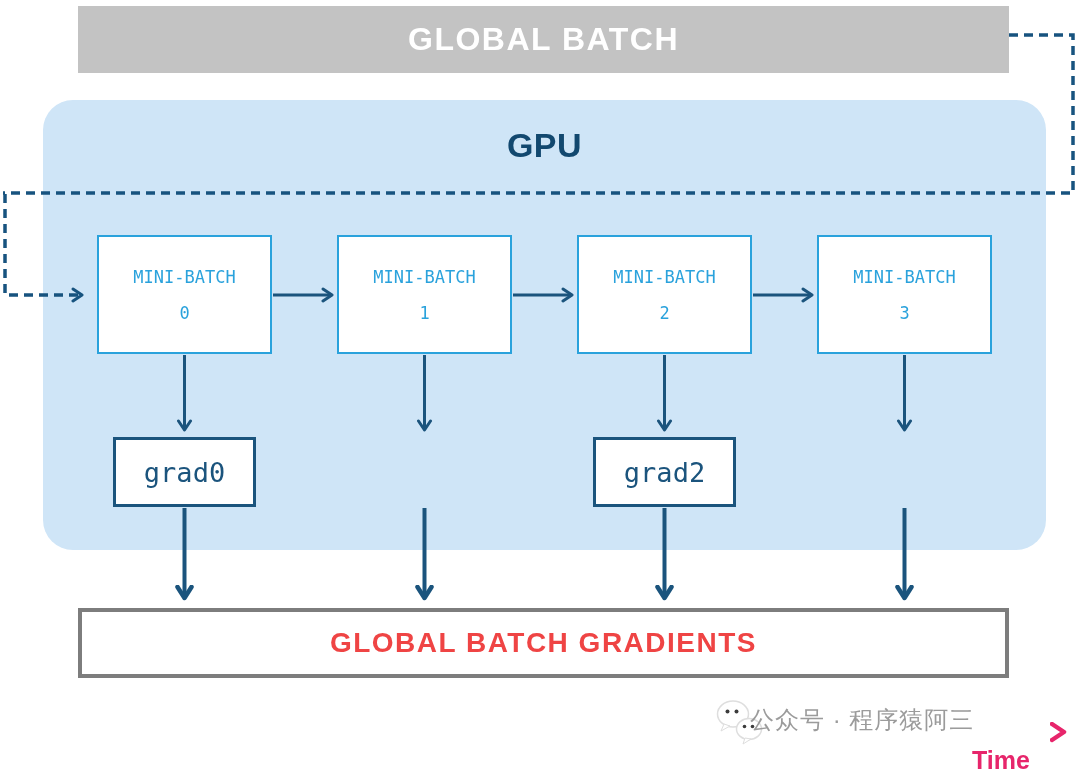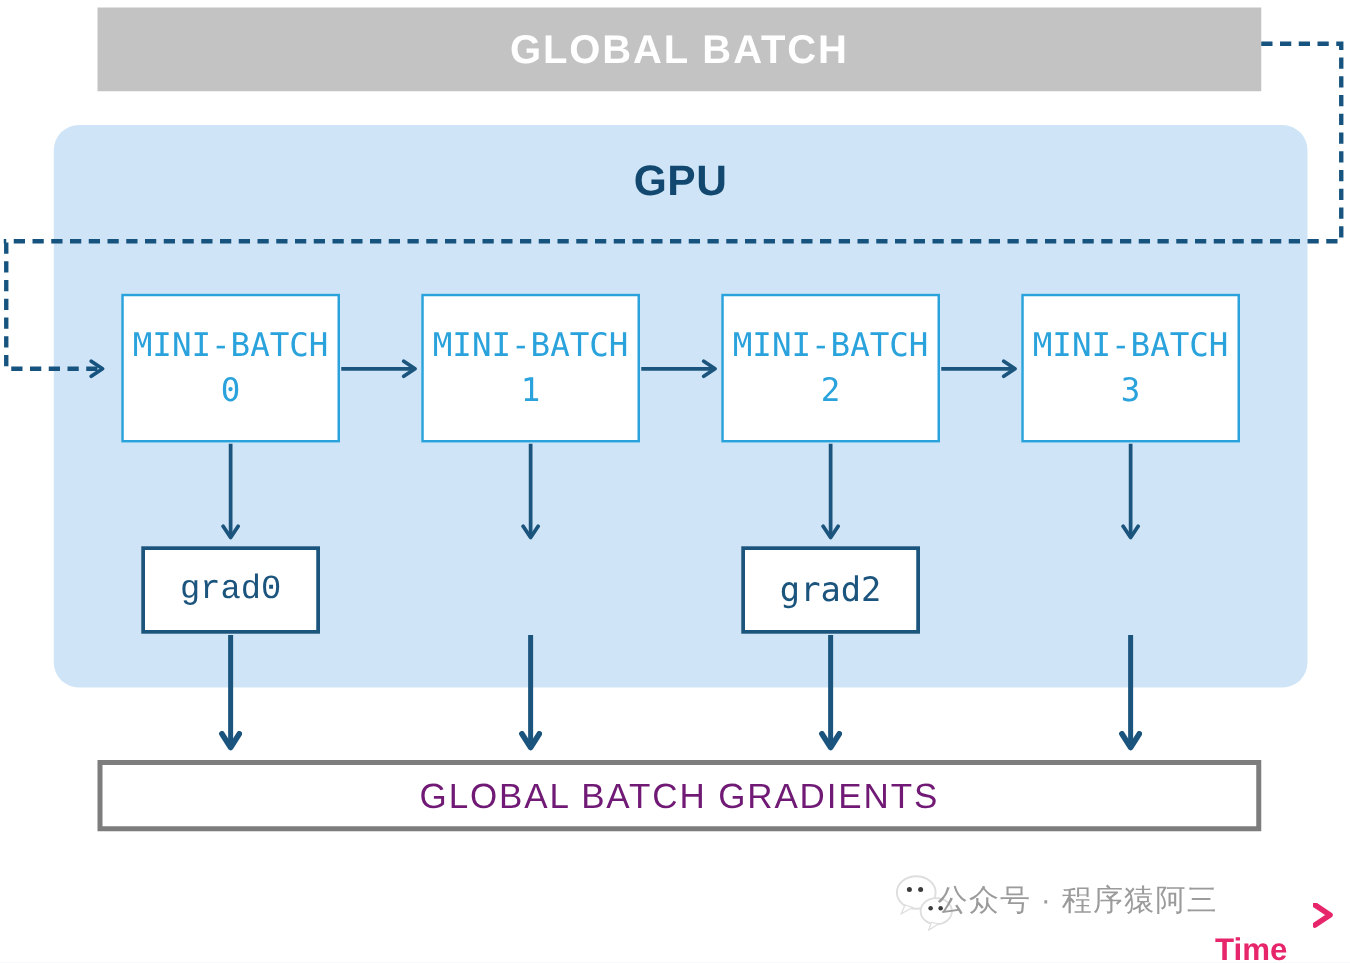--- a/index.html
+++ b/index.html
@@ -9,50 +9,50 @@
   }
   
   .global-batch{
     position:absolute;left:78px;top:6px;width:931px;height:67px;
     background:#c3c3c3;display:flex;align-items:center;justify-content:center;
     color:#ffffff;font-size:32px;font-weight:700;letter-spacing:1.5px;
   }
   
   .gpu-box{
     position:absolute;left:43px;top:100px;width:1003px;height:450px;
-    background:#cfe5f7;border-radius:20px;
+    background:#cfe5f7;border-radius:30px;
   }
   .gpu-title{
     position:absolute;left:0;top:26px;width:100%;text-align:center;
     color:#12486f;font-size:34px;font-weight:600;letter-spacing:0.5px;
   }
   
   .mini-batch{
     position:absolute;top:235px;width:175px;height:119px;
     background:#ffffff;border:2.5px solid #2aa2dc;box-sizing:border-box;
     display:flex;flex-direction:column;align-items:center;justify-content:center;
     color:#2aa2dc;font-family:"DejaVu Sans Mono",monospace;
-    font-size:26px;font-weight:500;line-height:36px;
+    font-size:17px;font-weight:500;line-height:36px;
   }
   .mb0{left:97px;} .mb1{left:337px;} .mb2{left:577px;} .mb3{left:817px;}
   
   .grad-box{
     position:absolute;top:437px;width:143px;height:70px;
     background:#ffffff;border:3px solid #1b547d;box-sizing:border-box;
     display:flex;align-items:center;justify-content:center;
     color:#1b547d;font-family:"DejaVu Sans Mono",monospace;
     font-size:27px;font-weight:500;
   }
-  .g0{left:113px;font-family:Liberation Mono, monospace;} .g1{left:353px;} .g2{left:593px;} .g3{left:833px;}
+  .g0{left:113px;} .g1{left:353px;} .g2{left:593px;} .g3{left:833px;}
   
   .gradients-bar{
-    position:absolute;left:78px;top:608px;width:931px;height:57px;
+    position:absolute;left:78px;top:608px;width:931px;height:70px;
     background:#ffffff;border:4px solid #7d7d7d;box-sizing:border-box;
     display:flex;align-items:center;justify-content:center;
-    color:#701a75;font-size:28px;font-weight:400;letter-spacing:1.5px;
+    color:#ef4444;font-size:28px;font-weight:700;letter-spacing:1.5px;
   }
   
   .overlay{position:absolute;left:0;top:0;width:1080px;height:770px;pointer-events:none;}
   
   .wm-wechat{
     position:absolute;left:750px;top:704px;
     color:#9b9b9b;font-size:24px;font-weight:500;letter-spacing:1px;white-space:nowrap;
   }
   .wm-csdn{
     position:absolute;right:8px;top:737px;

